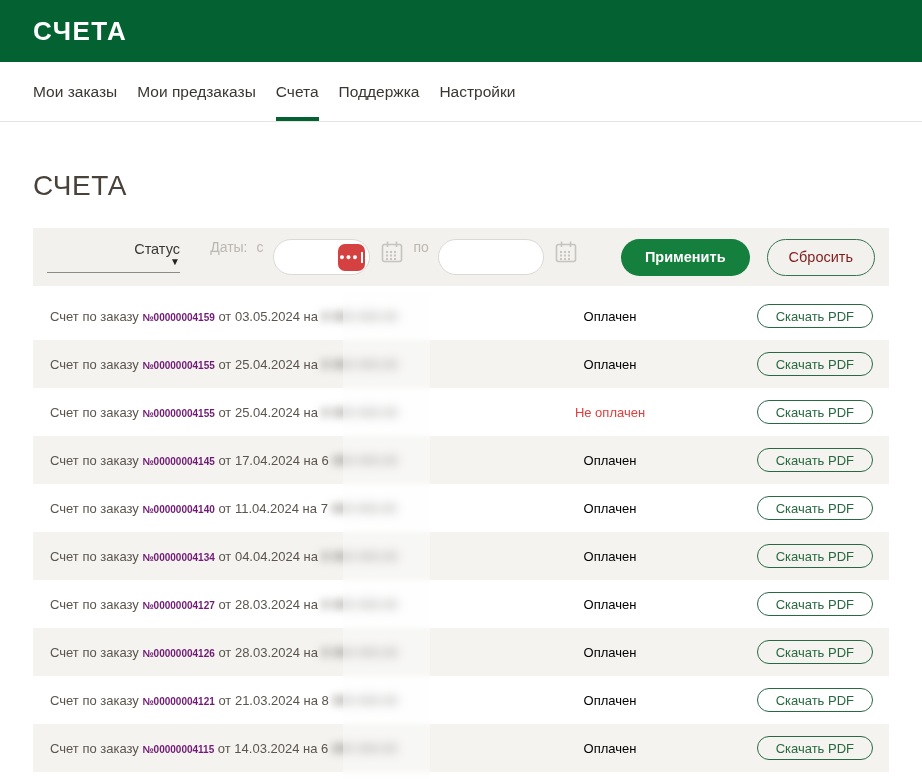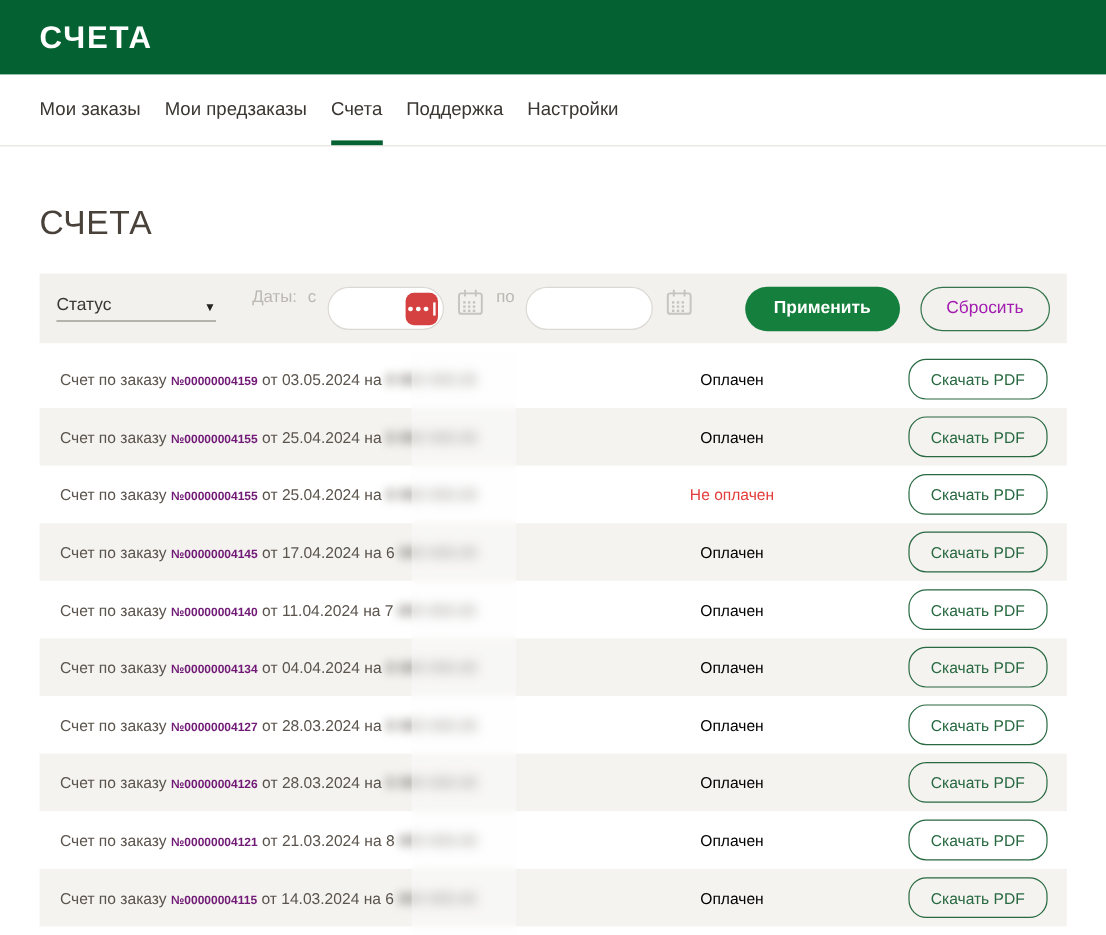--- a/index.html
+++ b/index.html
@@ -48,21 +48,21 @@
   
   .filter-bar {
     margin-top: 26px; margin-bottom: 6px;
     background: #f2f1ee; height: 58px;
     display: flex; align-items: center;
     padding: 0 14px;
   }
   .status-select {
     width: 133px; display: flex; justify-content: space-between; align-items: flex-end;
     border-bottom: 1px solid #8f8a84; padding-bottom: 5px;
-    font-size: 14.5px; color: #3b3732; cursor: pointer;
+    font-size: 14.5px; color: #3b3732; cursor: pointer; flex-direction: column;
   }
   .status-select .caret { font-size: 10px; color: #262320; line-height: 1; }
 
   .dates {
     margin-left: auto; margin-right: 42px;
     display: flex; align-items: flex-start; gap: 9px;
     color: #bcb7b1; font-size: 14px;
   }
   .date-pill {
     height: 36px; background: #ffffff;
@@ -87,21 +87,21 @@
   .cal-icon { flex: none; cursor: pointer; display: flex; }
 
   .apply-btn {
     height: 37px; border: none; border-radius: 19px;
     background: #15803d; color: #ffffff;
     font-weight: bold; font-size: 14.5px; padding: 0 24px;
     font-family: "Liberation Sans", sans-serif; cursor: pointer;
   }
   .reset-btn {
     height: 37px; border: 1px solid #35744c; border-radius: 19px;
-    background: transparent; color: #a21caf;
+    background: transparent; color: #7f1d1d;
     font-size: 14.5px; padding: 0 21px; margin-left: 17px;
     font-family: "Liberation Sans", sans-serif; cursor: pointer; text-align: right;
   }
 
   
   .rows { }
   .invoice-row {
     height: 48px;
     display: grid; grid-template-columns: 470px 180px 1fr;
     align-items: center;
@@ -109,21 +109,21 @@
     font-size: 13px; color: #5b544d;
   }
   .invoice-row:nth-child(even) { background: #f4f3f0; }
   .inv-number { font-weight: bold; color: #701a75; font-size: 10px; }
   .amount-blur { filter: blur(4px); color: #4a443e; }
   .status { text-align: center; font-size: 13px; }
   .status.paid { color: #000000; }
   .status.unpaid { color: #e23c3c; }
   .pdf-btn {
     justify-self: end;
-    height: 34px; border: 1px solid #286941; border-radius: 15px;
+    height: 24px; border: 1px solid #286941; border-radius: 15px;
     background: transparent; color: #286941;
     font-size: 13px; padding: 0 18px;
     font-family: "Liberation Sans", sans-serif; cursor: pointer;
   }
 
   
   .censor-strip {
     position: absolute; left: 343px; top: 293px; width: 87px; height: 486px;
     background: rgba(252,252,252,0.40);
     backdrop-filter: blur(2.5px);

